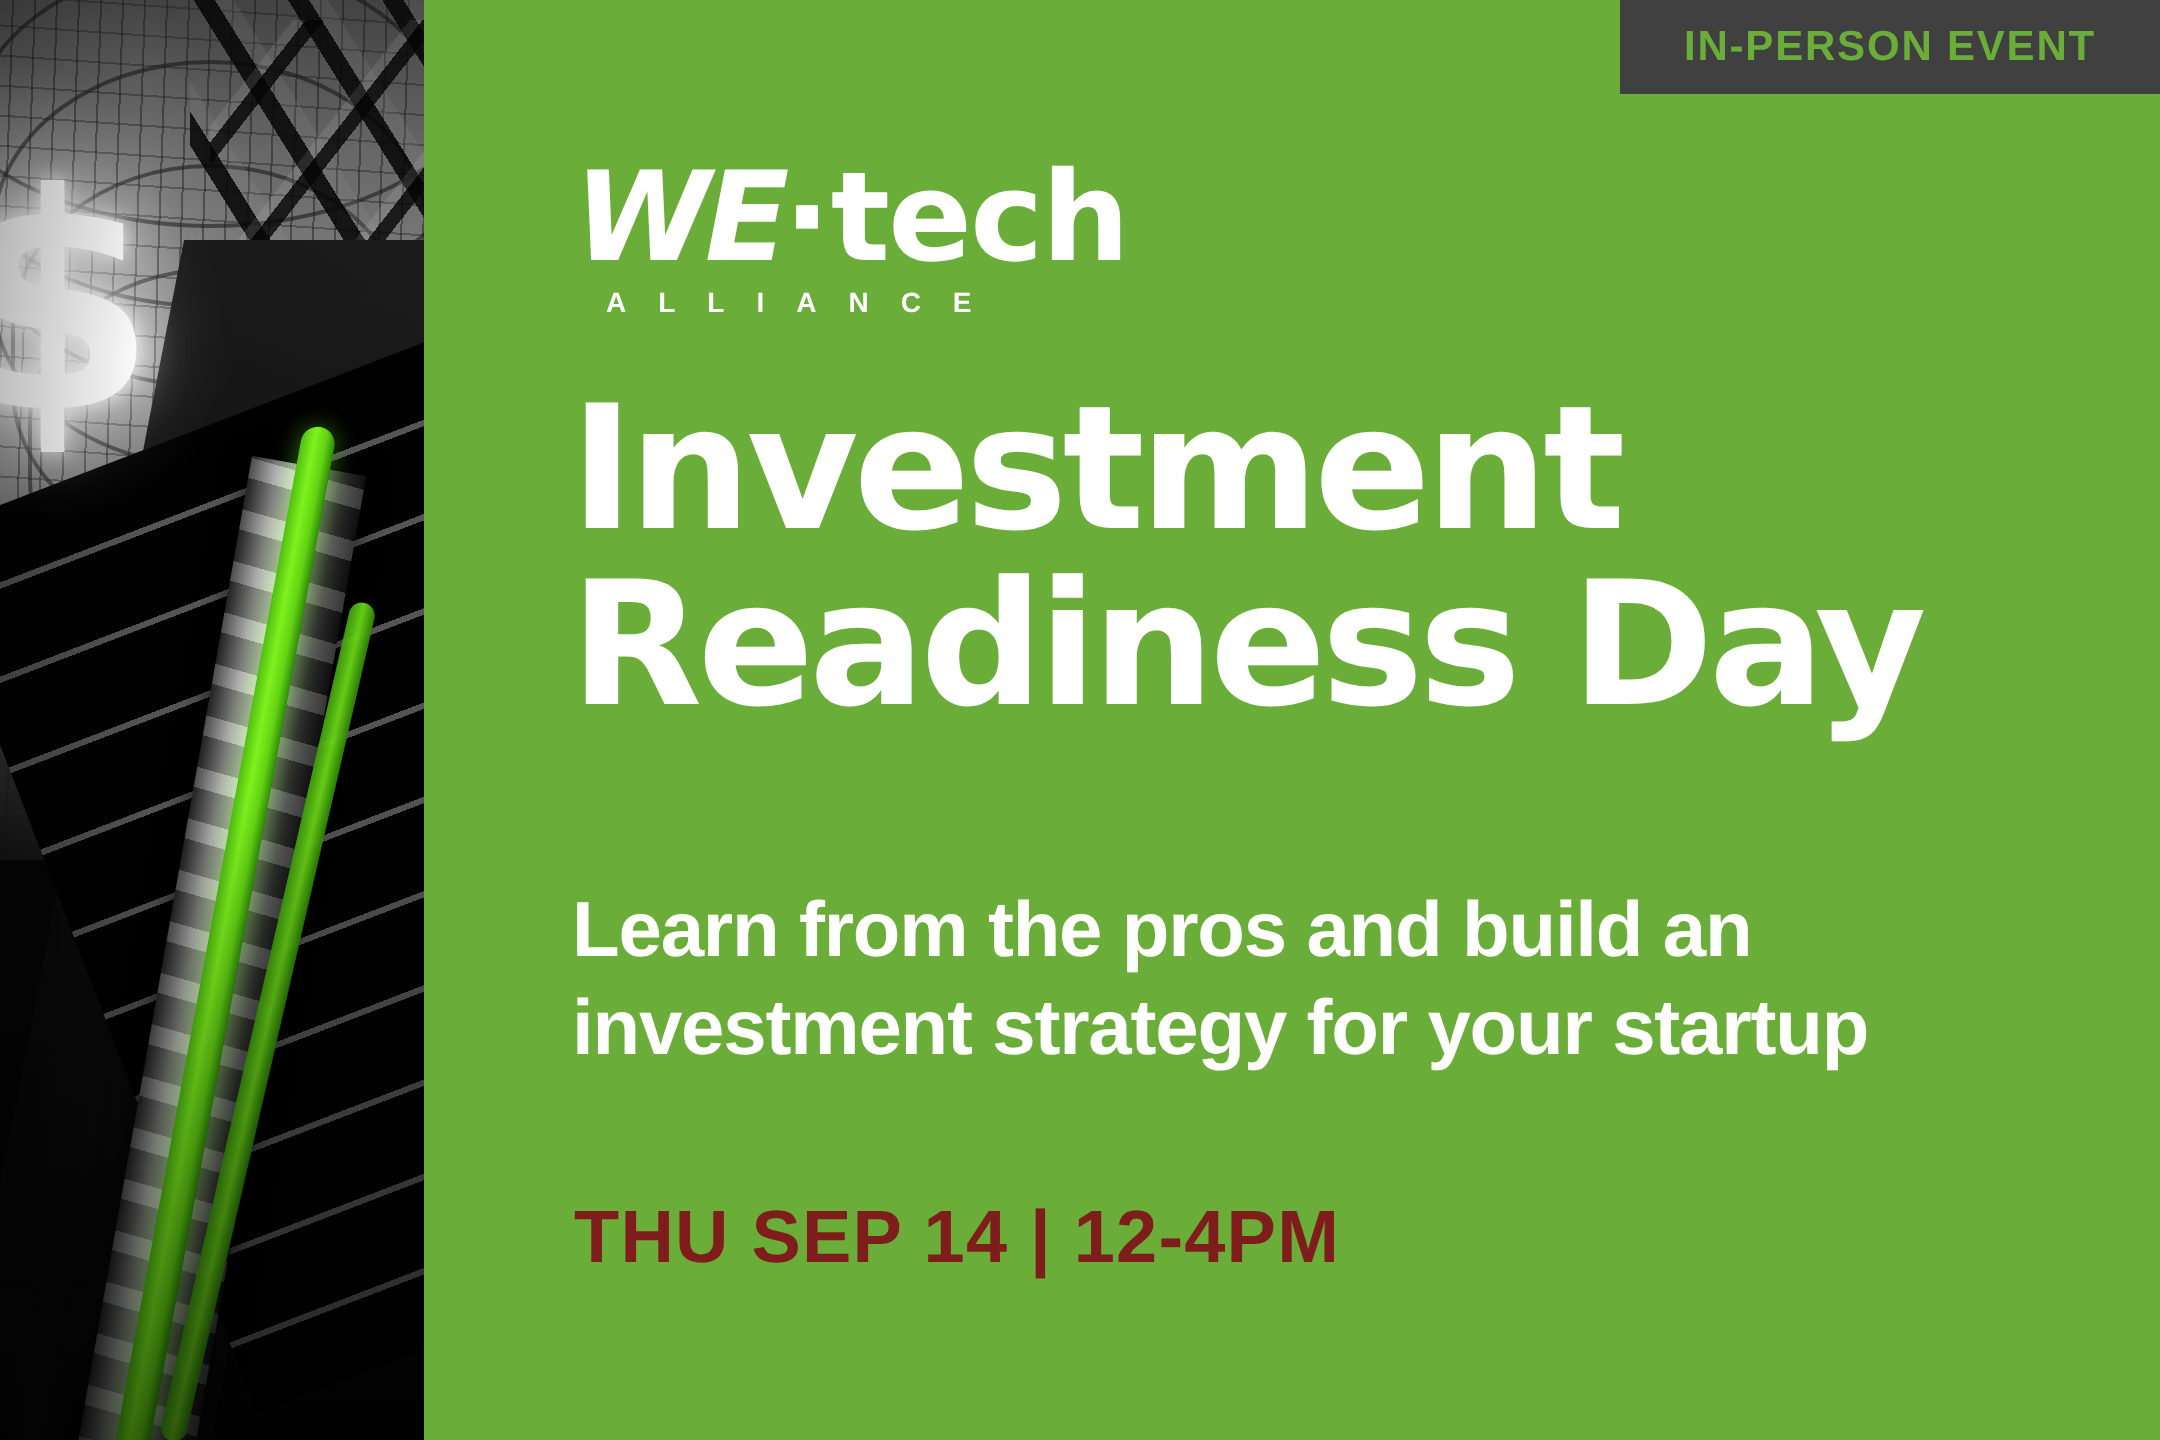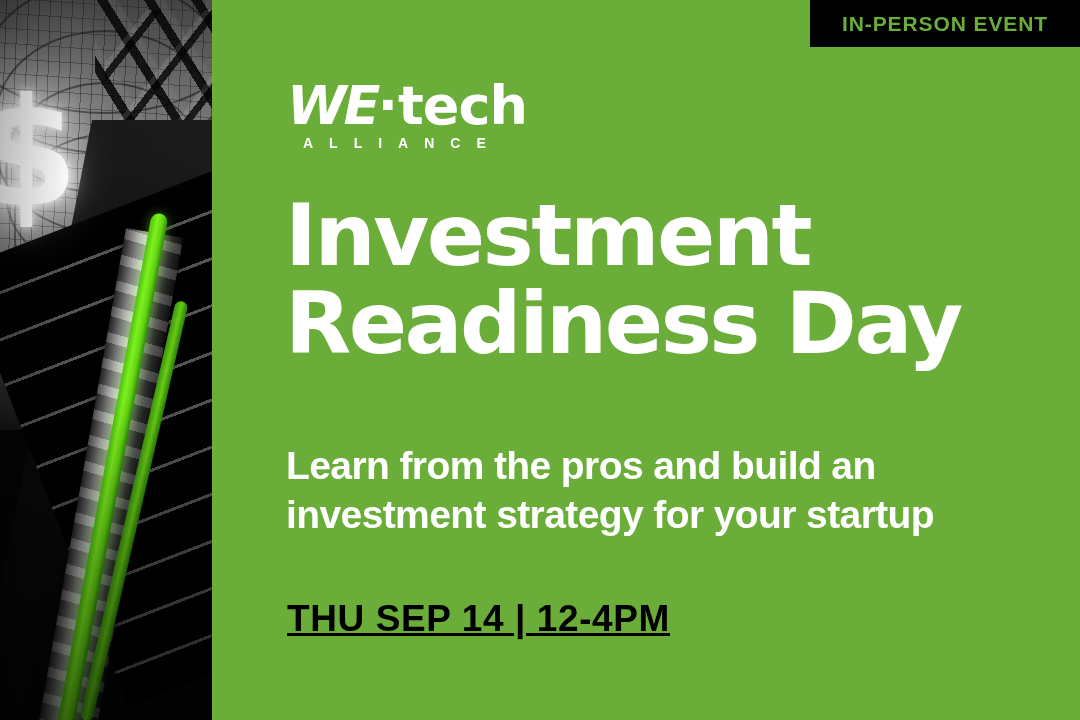--- a/index.html
+++ b/index.html
@@ -206,21 +206,21 @@
     background: #6BAD39;
   }
 
   
   .badge {
     position: absolute;
     left: 598px;       
     top: 0;
     right: 0;
     height: 47px;
-    background: #000000;
+    background: #404040;
     display: flex;
     align-items: center;
     justify-content: center;
   }
   .badge-label {
     color: #6BAD39;
     font-size: 21px;
     font-weight: 700;
     letter-spacing: 0.9px;
     white-space: nowrap;
@@ -228,21 +228,21 @@
 
   
   .logo {
     position: absolute;
     left: 75px;       
     top: 80px;
   }
   .logo-wordmark {
     color: #ffffff;
     font-family: "DejaVu Sans", sans-serif;
-    font-size: 54px;
+    font-size: 62px;
     font-weight: 700;
     line-height: 0.95;
     letter-spacing: -1px;
     font-style: italic;
     white-space: nowrap;
   }
   .logo-wordmark .we {
     font-style: italic;
     letter-spacing: -3px;
   }
@@ -297,26 +297,25 @@
     white-space: nowrap;
   }
 
   
   .dateline {
     position: absolute;
     left: 75px;
     top: 598px;
   }
   .dateline-text {
-    color: #000000;
+    color: #7f1d1d;
     font-size: 37px;
     font-weight: 700;
     letter-spacing: 0.6px;
     white-space: nowrap;
-    text-decoration: underline;
   }
 </style>
 </head>
 <body>
 
 <div class="poster">
 
   <div class="photo-panel">
 
     <div class="atrium">

